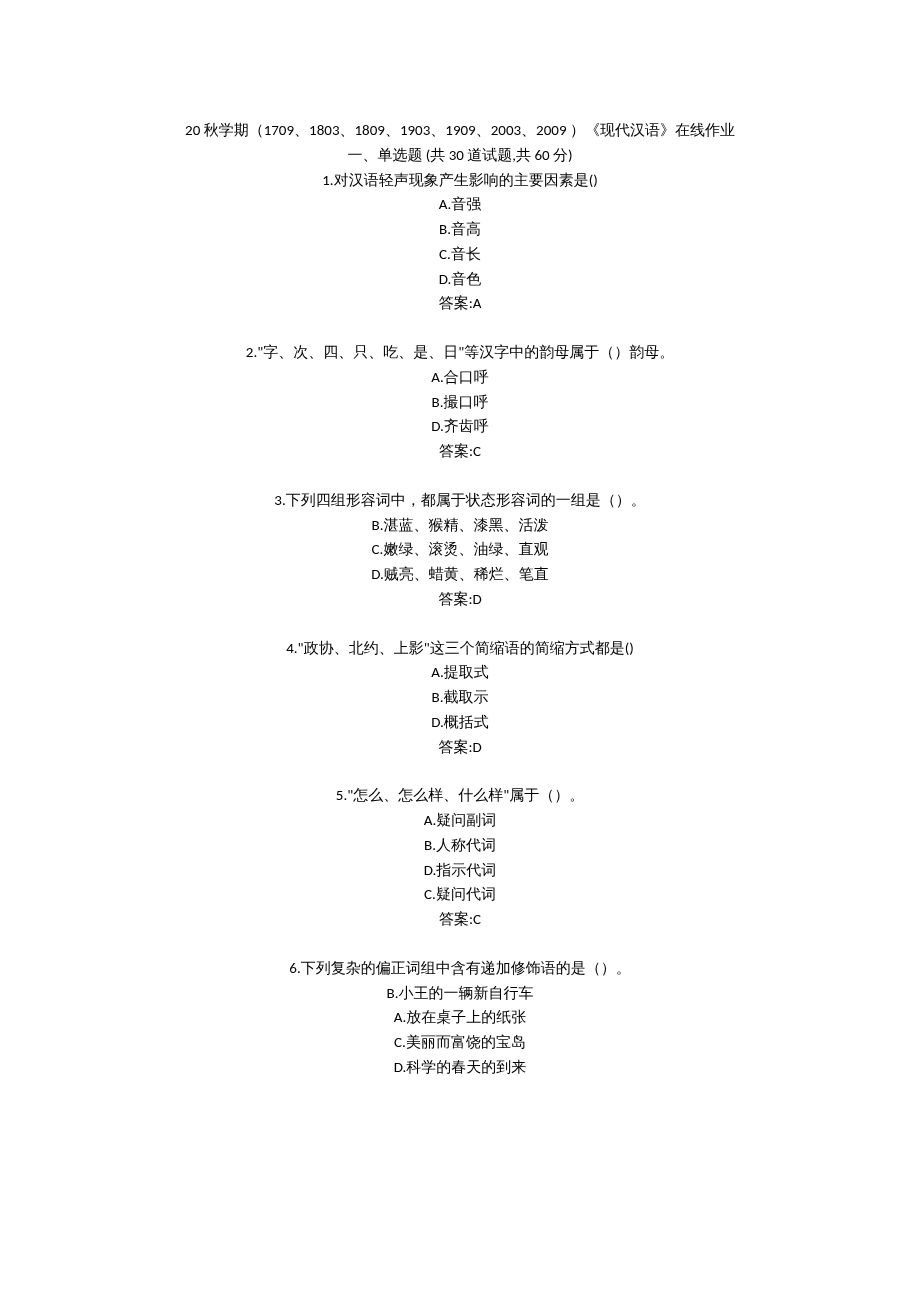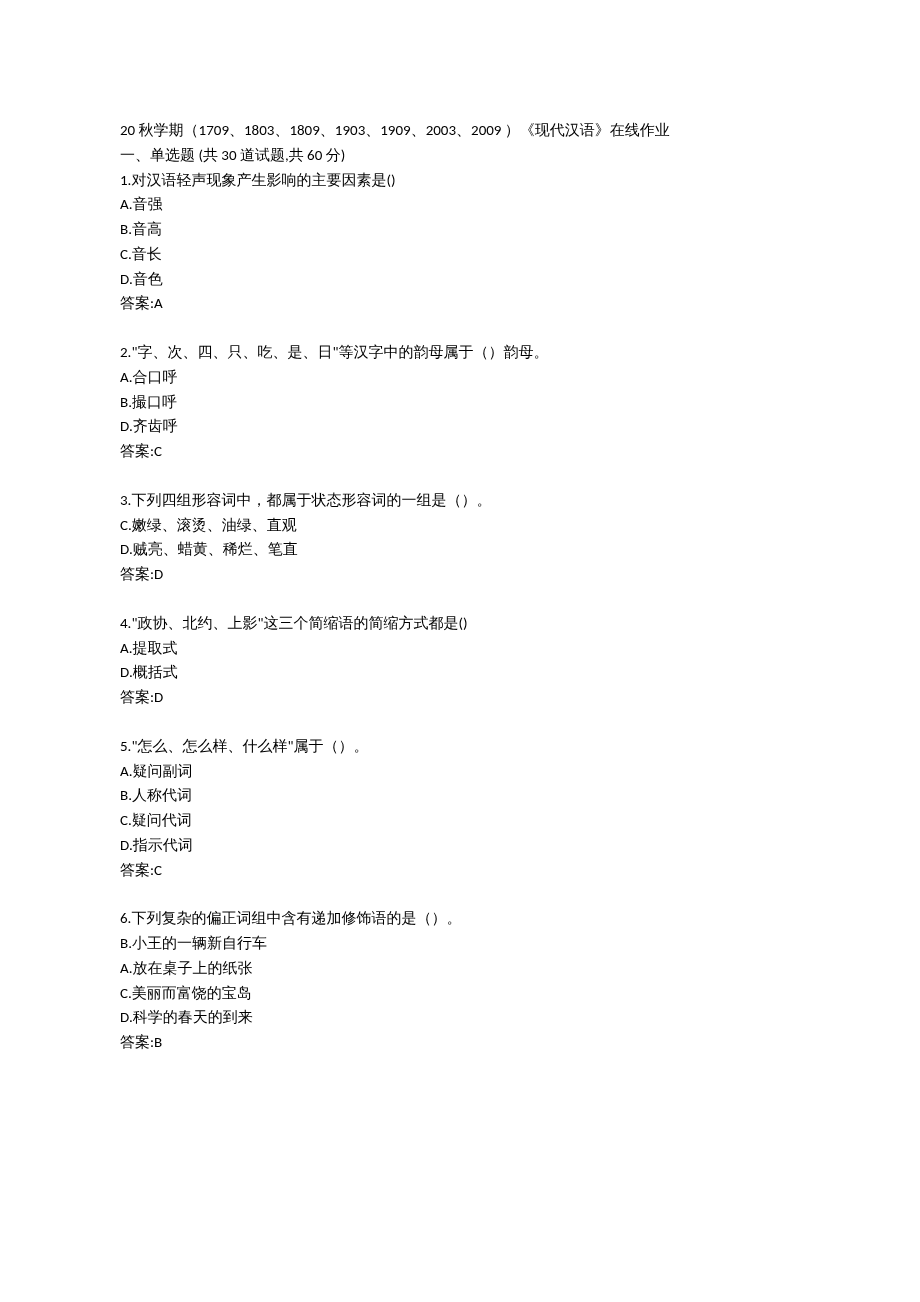--- a/index.html
+++ b/index.html
@@ -1,15 +1,15 @@
 <!DOCTYPE html>
 <html><head>
   <meta charset="utf-8">
   <style>
-    * { margin: 0; padding: 0; box-sizing: border-box; }
+    * { margin: 0; padding: 0; box-sizing: border-box; text-align: center; }
     body {
       background: #ffffff;
       width: 920px;
       min-height: 1302px;
       padding: 118px 120px 60px 120px;
       font-family: "SimSun", "Calibri", "Arial", sans-serif;
       font-size: 15px;
       line-height: 1.65;
       color: #000000;
     }
@@ -35,41 +35,42 @@
 <div class="question-block">
   <span class="line">2."字、次、四、只、吃、是、日"等汉字中的韵母属于（）韵母。</span>
   <span class="line">A.合口呼</span>
   <span class="line">B.撮口呼</span>
   <span class="line">D.齐齿呼</span>
   <span class="line">答案:C</span>
 </div>
 
 <div class="question-block">
   <span class="line">3.下列四组形容词中，都属于状态形容词的一组是（）。</span>
+  <span class="line">B.湛蓝、猴精、漆黑、活泼</span>
   <span class="line">C.嫩绿、滚烫、油绿、直观</span>
   <span class="line">D.贼亮、蜡黄、稀烂、笔直</span>
   <span class="line">答案:D</span>
 </div>
 
 <div class="question-block">
   <span class="line">4."政协、北约、上影"这三个简缩语的简缩方式都是()</span>
   <span class="line">A.提取式</span>
+  <span class="line">B.截取示</span>
   <span class="line">D.概括式</span>
   <span class="line">答案:D</span>
 </div>
 
 <div class="question-block">
   <span class="line">5."怎么、怎么样、什么样"属于（）。</span>
   <span class="line">A.疑问副词</span>
   <span class="line">B.人称代词</span>
+  <span class="line">D.指示代词</span>
   <span class="line">C.疑问代词</span>
-  <span class="line">D.指示代词</span>
   <span class="line">答案:C</span>
 </div>
 
 <div class="question-block">
   <span class="line">6.下列复杂的偏正词组中含有递加修饰语的是（）。</span>
   <span class="line">B.小王的一辆新自行车</span>
   <span class="line">A.放在桌子上的纸张</span>
   <span class="line">C.美丽而富饶的宝岛</span>
   <span class="line">D.科学的春天的到来</span>
-  <span class="line">答案:B</span>
 </div>
 
 </body></html>

